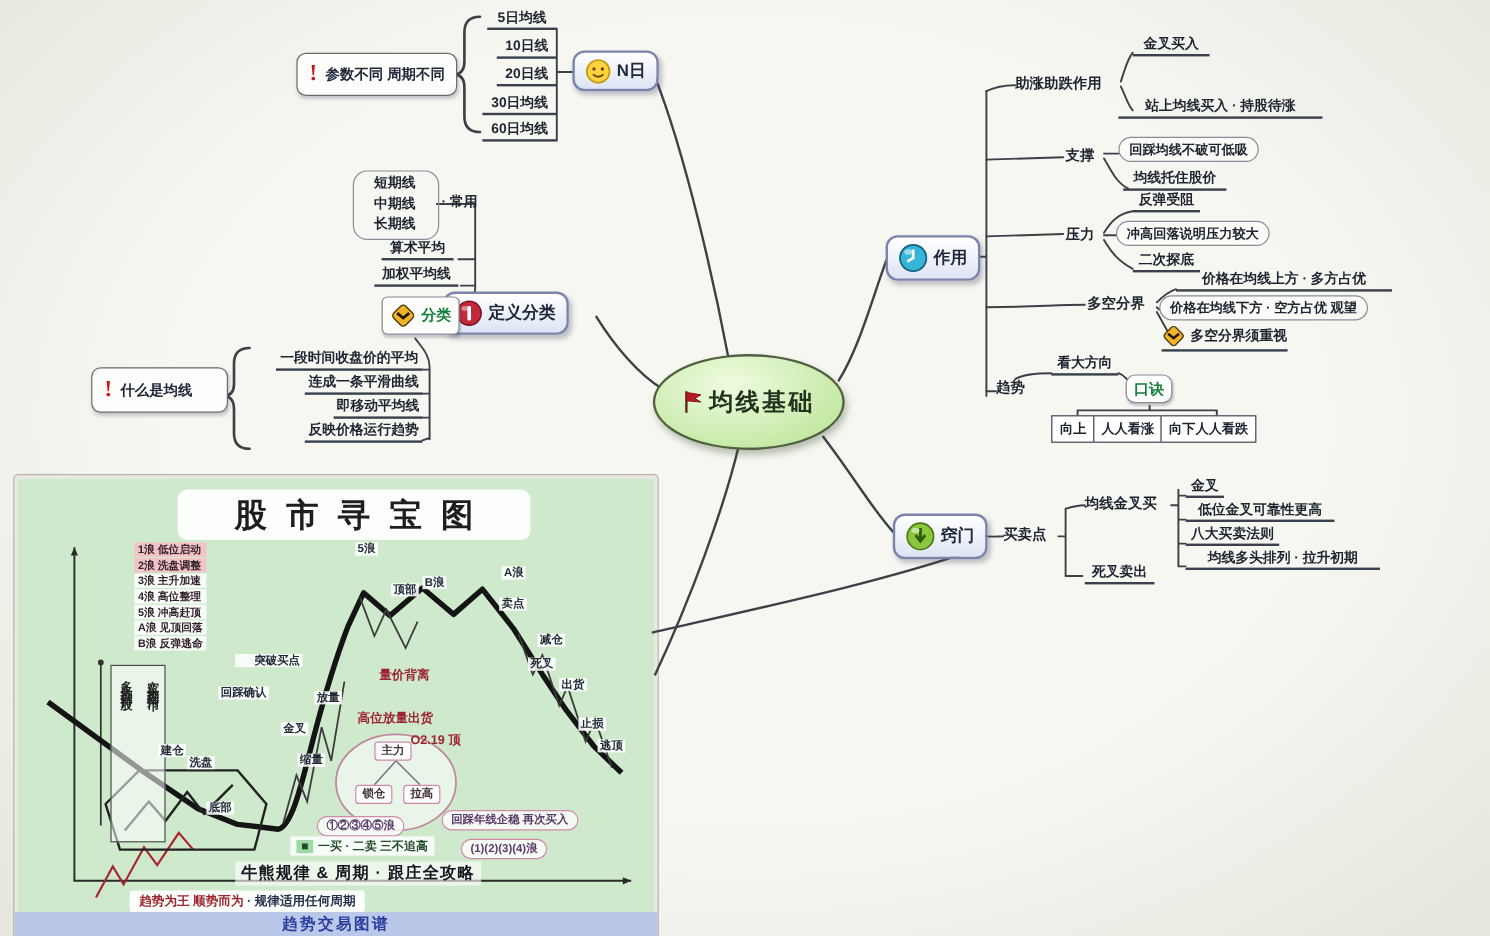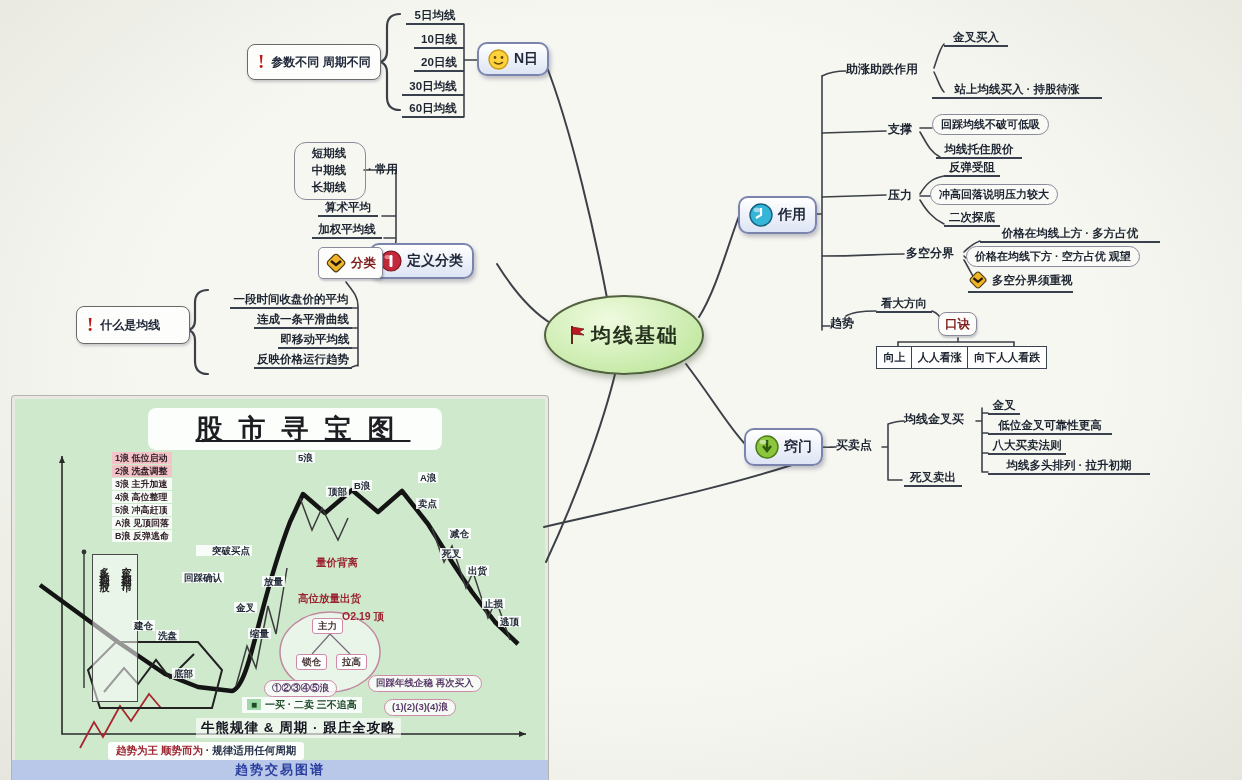--- a/index.html
+++ b/index.html
@@ -9,41 +9,41 @@
   svg.wires{position:absolute;left:0;top:0;z-index:2;pointer-events:none;}
   .leaf{position:absolute;z-index:3;font-weight:bold;font-size:11.5px;color:#1c2430;
         text-align:center;border-bottom:2px solid #39404e;padding-bottom:1px;white-space:nowrap;line-height:14px;}
   .plain{border-bottom:none;}
   .lbl{position:absolute;z-index:3;font-weight:bold;font-size:12px;color:#1c2430;white-space:nowrap;line-height:15px;}
   .nodebox{position:absolute;z-index:4;display:flex;align-items:center;gap:5px;padding:3px 9px;
         background:linear-gradient(#ffffff,#dde4f4);border:2px solid #7a84ad;border-radius:10px;
         box-shadow:2px 3px 4px rgba(60,60,90,.3);font-weight:bold;font-size:14px;color:#20283a;white-space:nowrap;}
   .smallnode{position:absolute;z-index:4;display:flex;align-items:center;gap:4px;padding:2px 6px;
         background:#fdfdfb;border:1.6px solid #8a8a9a;border-radius:5px;font-weight:bold;font-size:12.5px;
-        color:#7f1d1d;white-space:nowrap;box-shadow:1px 2px 2px rgba(60,60,90,.25);}
+        color:#15803d;white-space:nowrap;box-shadow:1px 2px 2px rgba(60,60,90,.25);}
   .warn{position:absolute;z-index:4;display:flex;align-items:center;gap:7px;background:#fdfdfb;
         border:1.6px solid #6a6a6a;border-radius:8px;padding:4px 10px;font-weight:bold;font-size:12px;
         color:#20283a;white-space:nowrap;box-shadow:1px 2px 3px rgba(60,60,90,.25);}
   .bang{color:#c01818;font-family:"Liberation Serif",serif;font-size:19px;font-weight:bold;line-height:16px;}
   .boundary{position:absolute;z-index:3;border:1.6px solid #8a8a9a;border-radius:12px;}
   .roundbox{position:absolute;z-index:3;border:1.6px solid #8a8a9a;border-radius:12px;padding:2px 8px;
         font-weight:bold;font-size:11px;color:#1c2430;white-space:nowrap;background:rgba(255,255,255,.4);}
   .cellrow{position:absolute;z-index:3;display:flex;}
   .cell{border:1.6px solid #3c4350;background:#fff;font-weight:bold;font-size:11px;color:#1c2430;
         padding:3px 6px;margin-left:-1.6px;white-space:nowrap;}
   .center-ellipse{position:absolute;z-index:4;display:flex;align-items:center;justify-content:center;gap:4px;
         background:radial-gradient(ellipse at 40% 30%, #f0fbe0, #b5e391);border:2px solid #51603f;
         border-radius:50%;box-shadow:2px 4px 6px rgba(60,80,50,.35);font-weight:bold;font-size:20px;
         color:#25321d;letter-spacing:2px;}
   
   #inset{position:absolute;left:12px;top:396px;width:530px;height:384px;z-index:1;
         background:#cfe9cc;border:3px solid #e9e9e2;box-shadow:0 0 0 1px #b4b4ac;border-radius:3px;}
   .inset-title{position:absolute;left:148px;top:408px;width:294px;height:42px;z-index:3;
         background:rgba(255,255,255,.93);border-radius:8px;display:flex;align-items:center;justify-content:center;
-        font-size:27px;font-weight:bold;color:#1d1d22;letter-spacing:16px;text-indent:16px;text-decoration:underline;}
+        font-size:27px;font-weight:bold;color:#1d1d22;letter-spacing:16px;text-indent:16px;}
   .legend{position:absolute;left:112px;top:452px;z-index:3;}
   .legend div{font-size:9px;font-weight:bold;color:#33222a;background:rgba(255,255,255,.85);
         margin-bottom:1px;padding:0 3px;line-height:12px;white-space:nowrap;}
   .legend div.pink{background:#f3c3c8;}
   .ilabel{position:absolute;z-index:3;font-size:9.5px;font-weight:bold;color:#222a38;
         background:rgba(255,255,255,.88);padding:0 2px;line-height:11px;white-space:nowrap;}
   .ired{position:absolute;z-index:3;font-size:10.5px;font-weight:bold;color:#9c2430;white-space:nowrap;}
   .ipink{position:absolute;z-index:3;border:1.2px solid #cf8aa8;border-radius:9px;background:rgba(255,255,255,.78);
         font-size:9.5px;font-weight:bold;color:#5a3a6a;padding:1px 7px;white-space:nowrap;}
   .vbox{position:absolute;left:92px;top:554px;width:44px;height:138px;z-index:3;border:1.6px solid #4a4a4a;

